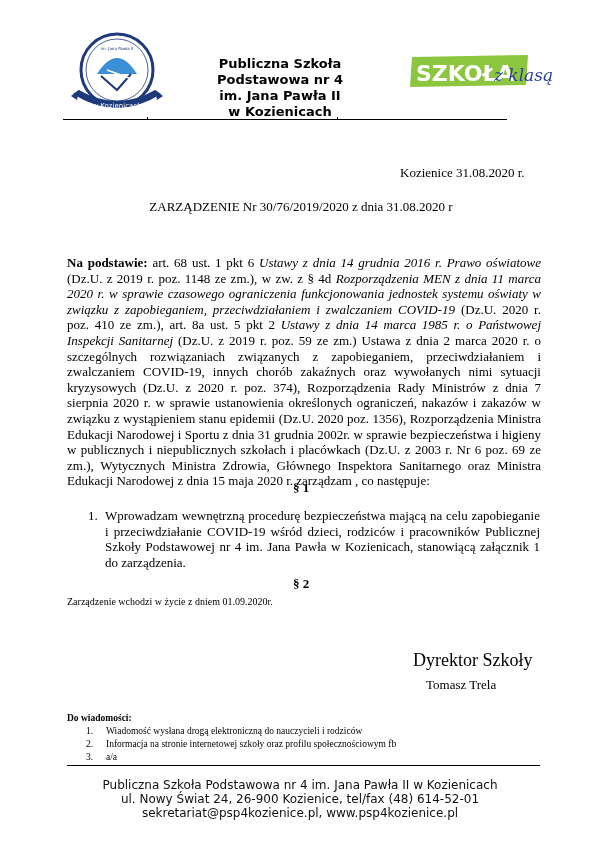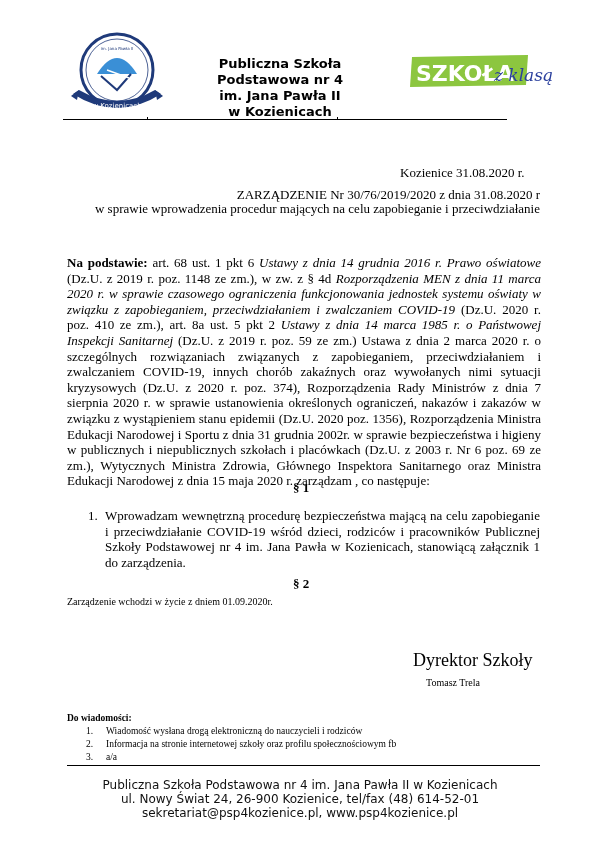--- a/index.html
+++ b/index.html
@@ -9,35 +9,35 @@
   
   .logo-school { position: absolute; left: 69px; top: 30px; width: 96px; height: 88px; }
   .header-title { position: absolute; left: 180px; top: 56px; width: 200px; text-align: center;
     font-family: "DejaVu Sans", sans-serif; font-weight: bold; font-size: 13px; line-height: 16px; }
   .logo-szkola { position: absolute; left: 410px; top: 55px; width: 142px; height: 34px; }
   .header-rule { position: absolute; left: 63px; top: 119px; width: 444px; height: 0; border-top: 1.2px solid #000; }
   .tick { position: absolute; top: 117px; width: 1px; height: 3px; background: #000; }
 
   .date-line { position: absolute; left: 400px; top: 165px; font-size: 13px; }
 
-  .title-block { position: absolute; left: 62px; top: 188px; width: 478px; text-align: right; font-size: 13px; line-height: 14px; }
+  .title-block { position: absolute; left: 62px; top: 200px; width: 478px; text-align: center; font-size: 13px; line-height: 14px; }
 
   .body-para { position: absolute; left: 67px; top: 255px; width: 474px; text-align: justify; font-size: 13px; line-height: 15.6px; }
   .body-para i { font-style: italic; }
 
   .section { position: absolute; left: 62px; width: 478px; text-align: center; font-weight: bold; font-size: 13px; }
 
   .list1 { position: absolute; left: 88px; top: 508px; width: 452px; font-size: 13px; line-height: 15.6px; text-align: justify; }
   .list1 .num { position: absolute; left: 0; top: 0; }
   .list1 .txt { margin-left: 17px; display: block; }
 
   .effective { position: absolute; left: 67px; top: 596px; font-size: 10px; }
 
   .signer-role { position: absolute; left: 413px; top: 650px; font-size: 18px; }
-  .signer-name { position: absolute; left: 426px; top: 677px; font-size: 10px; }
+  .signer-name { position: absolute; left: 426px; top: 677px; font-size: 13px; }
 
   .cc-title { position: absolute; left: 67px; top: 713px; font-size: 9.5px; font-weight: bold; }
   .cc-item { position: absolute; left: 86px; font-size: 9.5px; }
   .cc-item .n { display: inline-block; width: 20px; }
 
   .footer-rule { position: absolute; left: 67px; top: 765px; width: 473px; border-top: 1.2px solid #000; }
   .footer { position: absolute; left: 100px; top: 778px; width: 400px; text-align: center;
     font-family: "DejaVu Sans", sans-serif; font-size: 12px; line-height: 14px; color: #111; }
 </style>
 </head>
@@ -73,21 +73,20 @@
 </div>
 
 <div class="header-rule"></div>
 <div class="tick" style="left:147px"></div>
 <div class="tick" style="left:337px"></div>
 
 <div class="date-line serif">Kozienice 31.08.2020 r.</div>
 
 <div class="title-block serif">
   <div>ZARZĄDZENIE Nr 30/76/2019/2020 z dnia 31.08.2020 r</div>
-  <div>w sprawie wprowadzenia procedur mających na celu zapobieganie i przeciwdziałanie</div>
 </div>
 
 <div class="body-para serif">
   <b>Na podstawie:</b><span id="legal-segments"><span> art. 68 ust. 1 pkt 6 </span><i>Ustawy z dnia 14 grudnia 2016 r. Prawo oświatowe</i><span> (Dz.U. z 2019 r. poz. 1148 ze zm.), w zw. z § 4d </span><i>Rozporządzenia MEN z dnia 11 marca 2020 r. w sprawie czasowego ograniczenia funkcjonowania jednostek systemu oświaty w związku z zapobieganiem, przeciwdziałaniem i zwalczaniem COVID-19</i><span> (Dz.U. 2020 r. poz. 410 ze zm.), art. 8a ust. 5 pkt 2 </span><i>Ustawy z dnia 14 marca 1985 r. o Państwowej Inspekcji Sanitarnej</i><span> (Dz.U. z 2019 r. poz. 59 ze zm.) Ustawa z dnia 2 marca 2020 r. o szczególnych rozwiązaniach związanych z zapobieganiem, przeciwdziałaniem i zwalczaniem COVID-19, innych chorób zakaźnych oraz wywołanych nimi sytuacji kryzysowych (Dz.U. z 2020 r. poz. 374), Rozporządzenia Rady Ministrów z dnia 7 sierpnia 2020 r. w sprawie ustanowienia określonych ograniczeń, nakazów i zakazów w związku z wystąpieniem stanu epidemii (Dz.U. 2020 poz. 1356), Rozporządzenia Ministra Edukacji Narodowej i Sportu z dnia 31 grudnia 2002r. w sprawie bezpieczeństwa i higieny w publicznych i niepublicznych szkołach i placówkach (Dz.U. z 2003 r. Nr 6 poz. 69 ze zm.), Wytycznych Ministra Zdrowia, Głównego Inspektora Sanitarnego oraz Ministra Edukacji Narodowej z dnia 15 maja 2020 r. zarządzam , co następuje:</span></span>
 </div>
 
 <div class="section serif" style="top:480px">§ 1</div>
 <div class="list1 serif">
   <span class="num">1.</span>
   <span class="txt">Wprowadzam wewnętrzną procedurę bezpieczeństwa mającą na celu zapobieganie i przeciwdziałanie COVID-19 wśród dzieci, rodziców i pracowników Publicznej Szkoły Podstawowej nr 4 im. Jana Pawła w Kozienicach, stanowiącą załącznik 1 do zarządzenia.</span>

